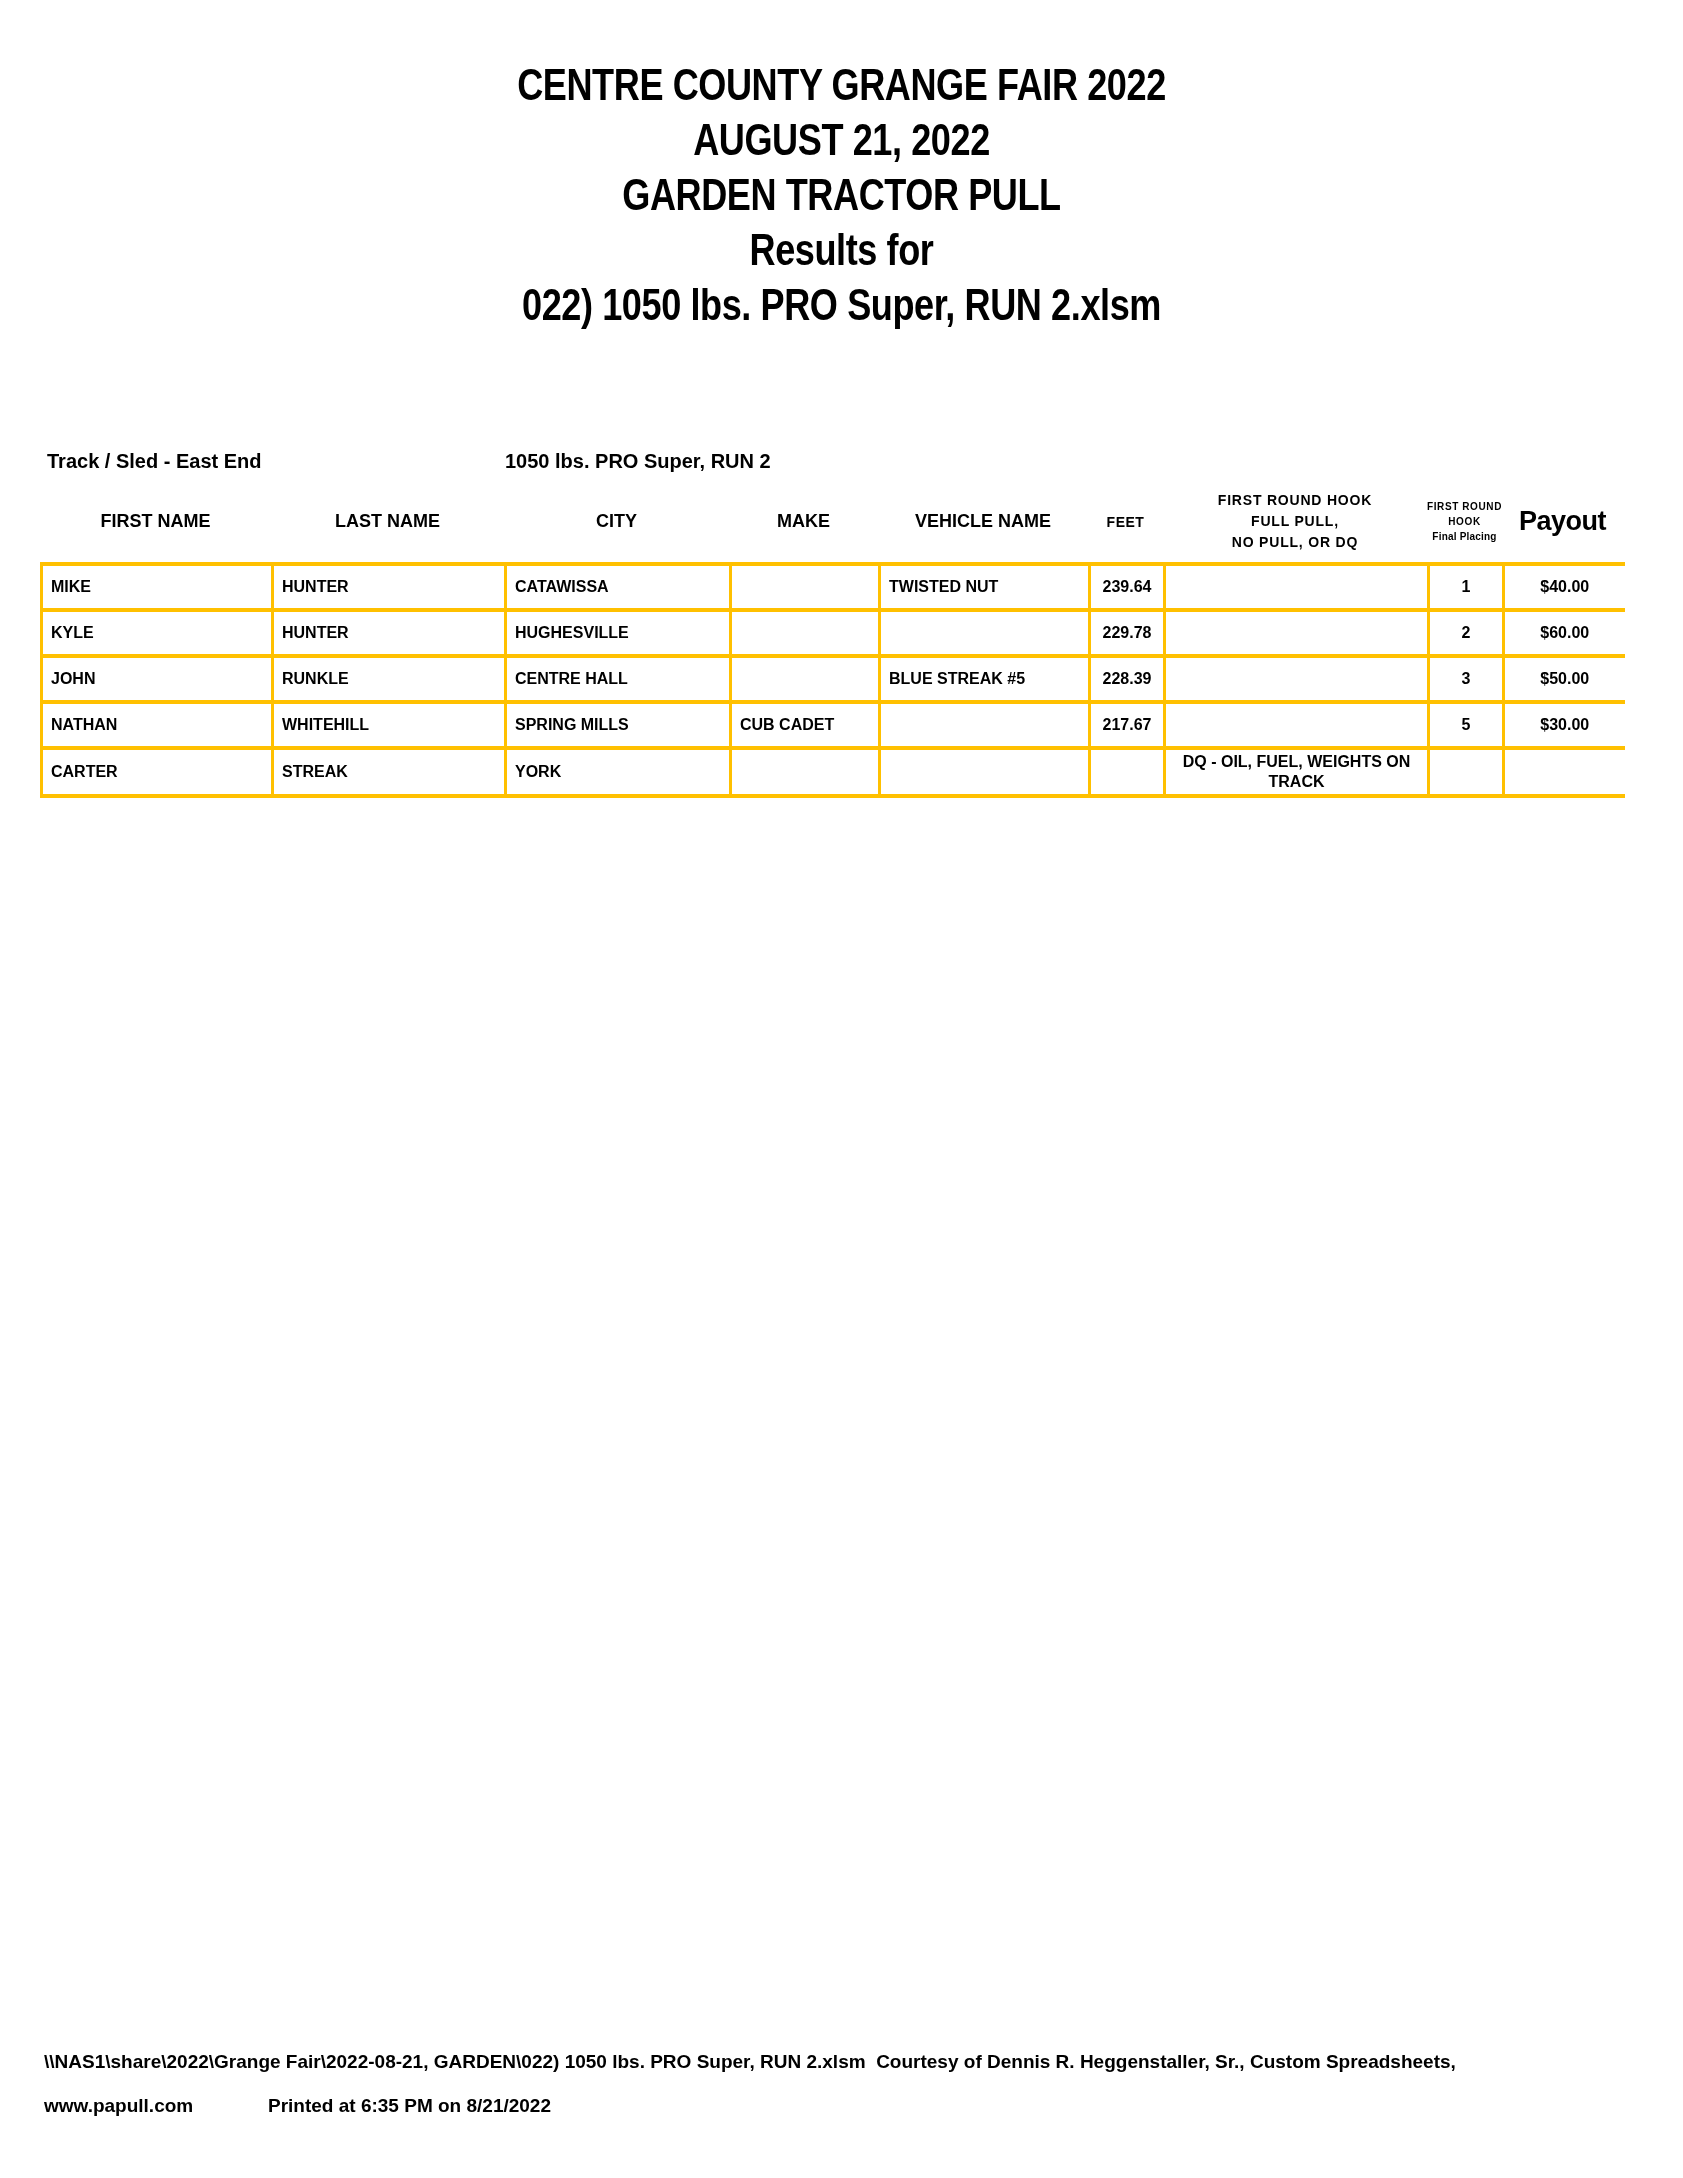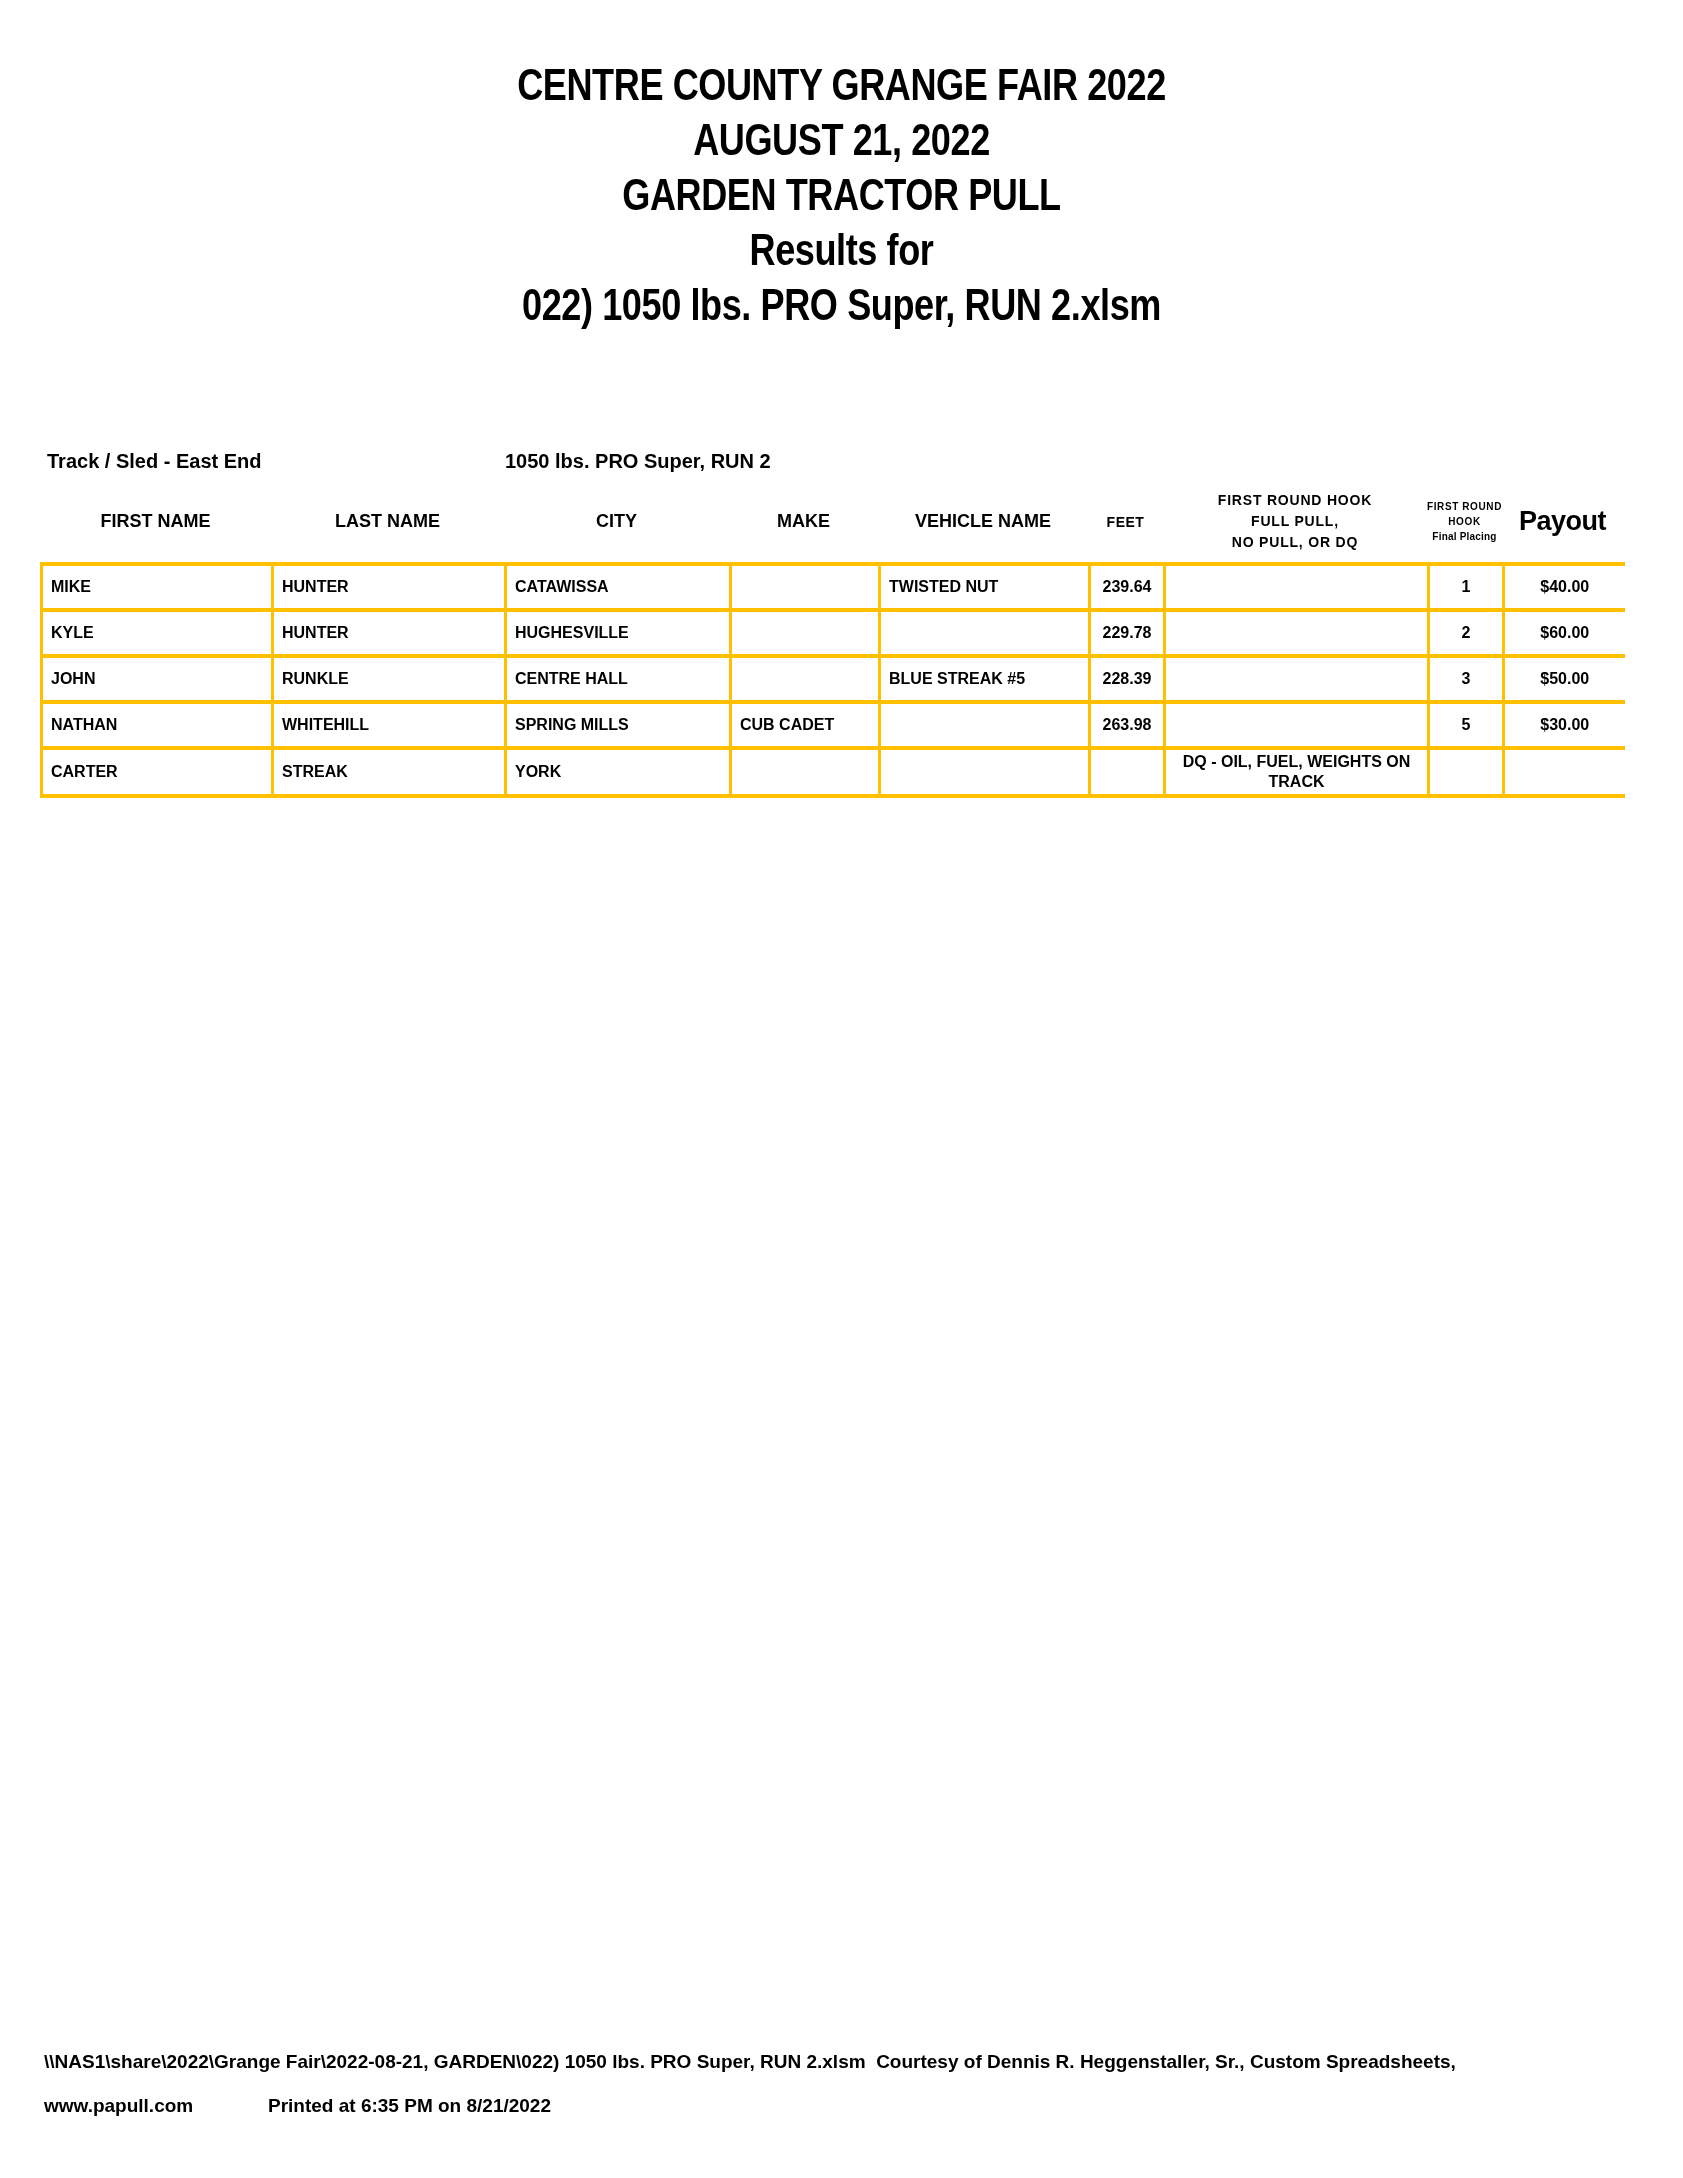--- a/index.html
+++ b/index.html
@@ -138,21 +138,21 @@
         <td class="dq"></td>
         <td class="ctr">3</td>
         <td class="ctr">$50.00</td>
       </tr>
       <tr>
         <td>NATHAN</td>
         <td>WHITEHILL</td>
         <td>SPRING MILLS</td>
         <td>CUB CADET</td>
         <td></td>
-        <td class="ctr">263.98</td>
+        <td class="ctr">217.67</td>
         <td class="dq"></td>
         <td class="ctr">5</td>
         <td class="ctr">$30.00</td>
       </tr>
       <tr>
         <td>CARTER</td>
         <td>STREAK</td>
         <td>YORK</td>
         <td></td>
         <td></td>

